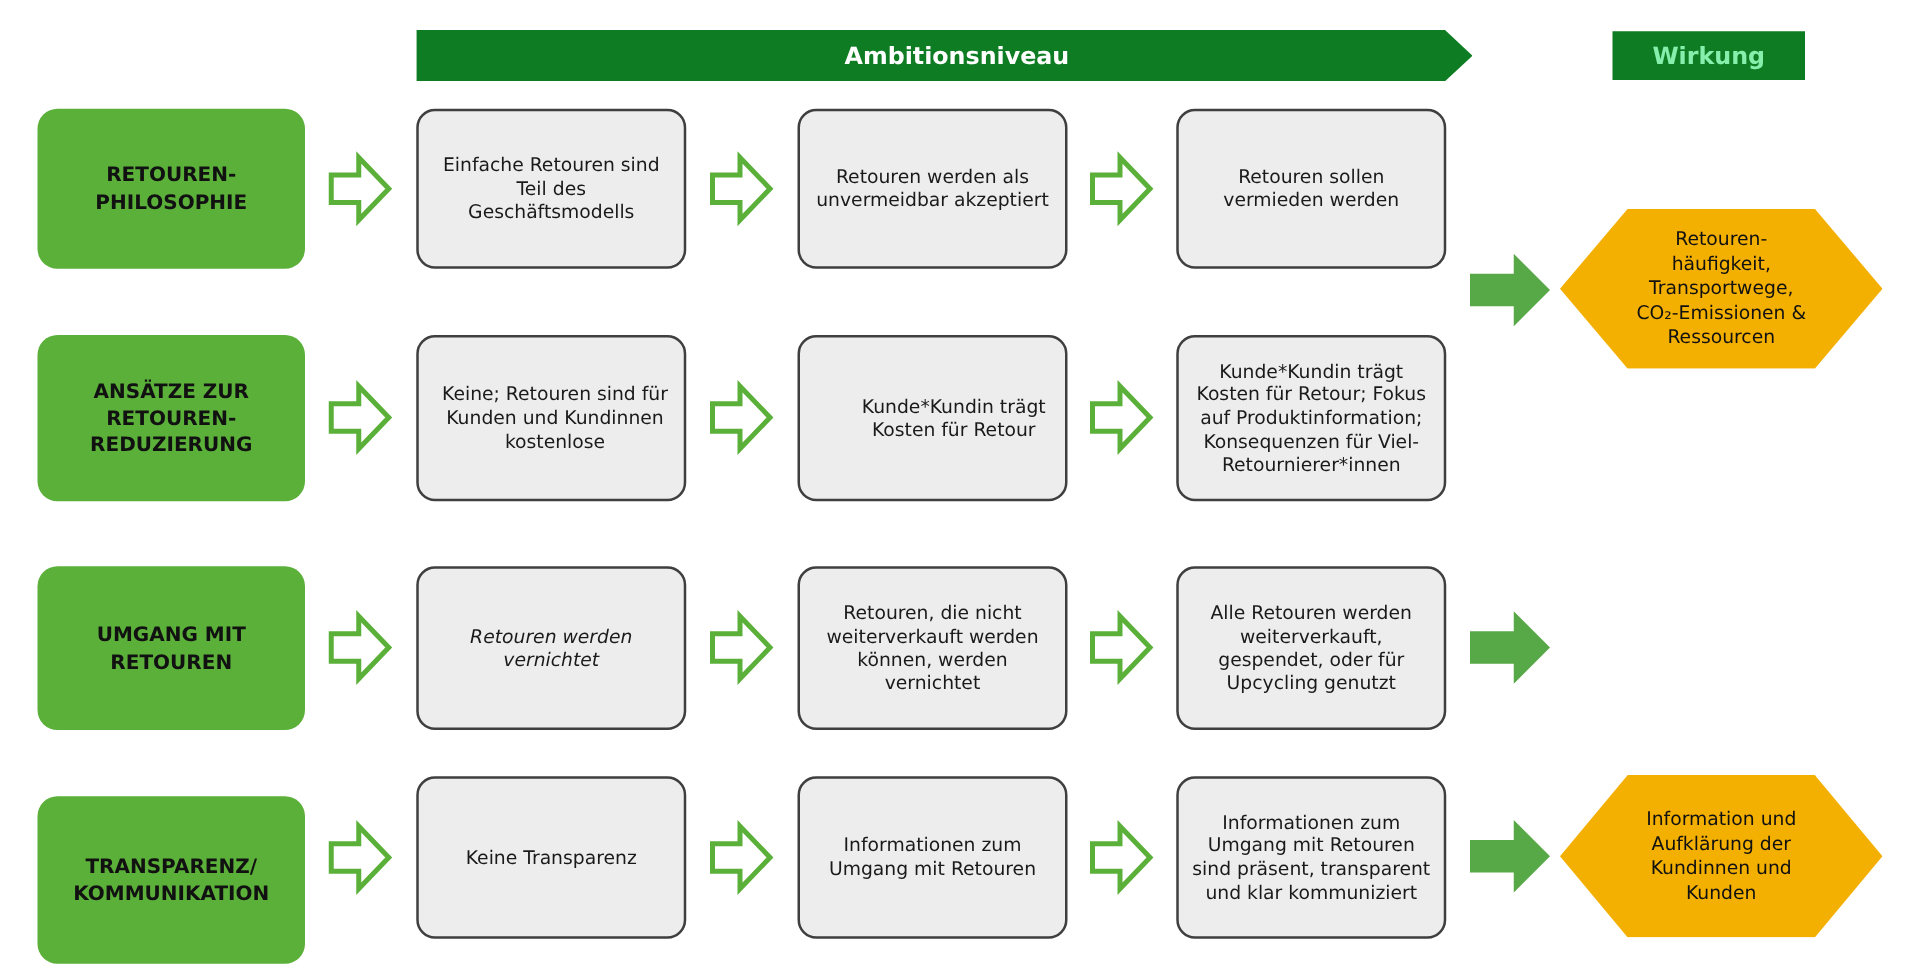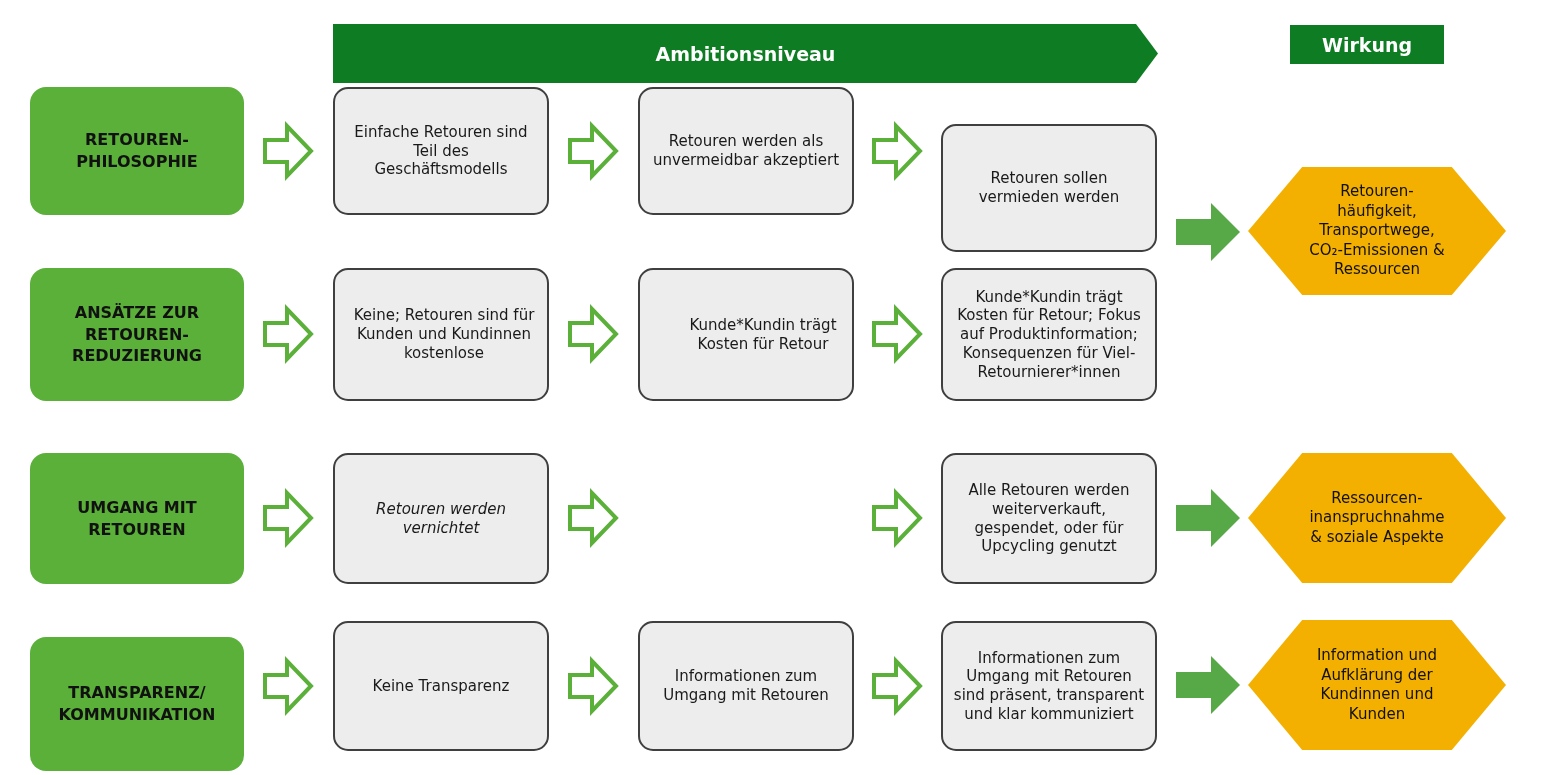--- a/index.html
+++ b/index.html
@@ -26,21 +26,21 @@
     font-weight: bold;
     font-size: 19px;
     display: flex;
     align-items: center;
     justify-content: center;
     clip-path: polygon(0 0, calc(100% - 22px) 0, 100% 50%, calc(100% - 22px) 100%, 0 100%);
   }
   .wirkung {
     position: absolute;
     background: var(--dark-green);
-    color: #ffffff;
+    color: #86efac;
     font-weight: bold;
     font-size: 19px;
     display: flex;
     align-items: center;
     justify-content: center;
   }
   .box-cat {
     position: absolute;
     left: 30px;
     width: 214px;
@@ -89,21 +89,21 @@
   }
   .arrow-outline, .arrow-solid { position: absolute; }
   .arrow-outline svg path { fill: #ffffff; stroke: var(--green); stroke-width: 4; stroke-linejoin: miter; }
   .arrow-solid svg path { fill: var(--arrow-green); }
 </style>
 </head>
 <body>
 
 <div class="canvas">
 
-  <div class="banner" style="left:333px; top:24px; width:825px; height:59px;">
+  <div class="banner" style="left:333px; top:24px; width:825px; height:41px;padding-left:20px;">
     <span>Ambitionsniveau</span>
   </div>
   <div class="wirkung" style="left:1290px; top:25px; width:154px; height:39px;">
     <span>Wirkung</span>
   </div>
 
   <div class="box-cat" style="top:87px; height:128px;">
     <span>RETOUREN-
 PHILOSOPHIE</span>
   </div>
@@ -121,21 +121,21 @@
       </svg>
   </div>
   <div class="box-gray" style="left:638px; top:87px; height:128px;">
     <span>Retouren werden als unvermeidbar akzeptiert</span>
   </div>
   <div class="arrow-outline" style="left:871px; top:120px;">
     <svg width="52" height="62" viewBox="0 0 52 62">
         <path d="M3 20 H25 V6 L49 31 L25 56 V42 H3 Z"></path>
       </svg>
   </div>
-  <div class="box-gray" style="left:941px; top:87px; height:128px;margin-top:37px;">
+  <div class="box-gray" style="left:941px; top:87px; height:128px;">
     <span>Retouren sollen vermieden werden</span>
   </div>
 
   <div class="box-cat" style="top:268px; height:133px;">
     <span>ANSÄTZE ZUR
 RETOUREN-
 REDUZIERUNG</span>
   </div>
   <div class="arrow-outline" style="left:262px; top:303px;">
     <svg width="52" height="62" viewBox="0 0 52 62">
@@ -185,37 +185,35 @@
       </svg>
   </div>
   <div class="box-gray" style="left:333px; top:453px; height:131px;font-style:italic;">
     <span>Retouren werden vernichtet</span>
   </div>
   <div class="arrow-outline" style="left:567px; top:487px;">
     <svg width="52" height="62" viewBox="0 0 52 62">
         <path d="M3 20 H25 V6 L49 31 L25 56 V42 H3 Z"></path>
       </svg>
   </div>
+  <div class="box-gray" style="left:638px; top:453px; height:131px;">
+    <span>Retouren, die nicht weiterverkauft werden können, werden vernichtet</span>
+  </div>
   <div class="arrow-outline" style="left:871px; top:487px;">
     <svg width="52" height="62" viewBox="0 0 52 62">
         <path d="M3 20 H25 V6 L49 31 L25 56 V42 H3 Z"></path>
       </svg>
   </div>
   <div class="box-gray" style="left:941px; top:453px; height:131px;">
     <span>Alle Retouren werden weiterverkauft, gespendet, oder für Upcycling genutzt</span>
   </div>
   <div class="arrow-solid" style="left:1176px; top:489px;">
     <svg width="64" height="58" viewBox="0 0 64 58">
         <path d="M0 16 H35 V0 L64 29 L35 58 V42 H0 Z"></path>
       </svg>
-  </div>
-  <div class="hex" style="top:453px; height:130px;">
-    <span>Ressourcen-
-inanspruchnahme
-&amp; soziale Aspekte</span>
   </div>
 
   <div class="box-cat" style="top:621px; height:134px;margin-top:16px;">
     <span>TRANSPARENZ/
 KOMMUNIKATION</span>
   </div>
   <div class="arrow-outline" style="left:262px; top:655px;">
     <svg width="52" height="62" viewBox="0 0 52 62">
         <path d="M3 20 H25 V6 L49 31 L25 56 V42 H3 Z"></path>
       </svg>

